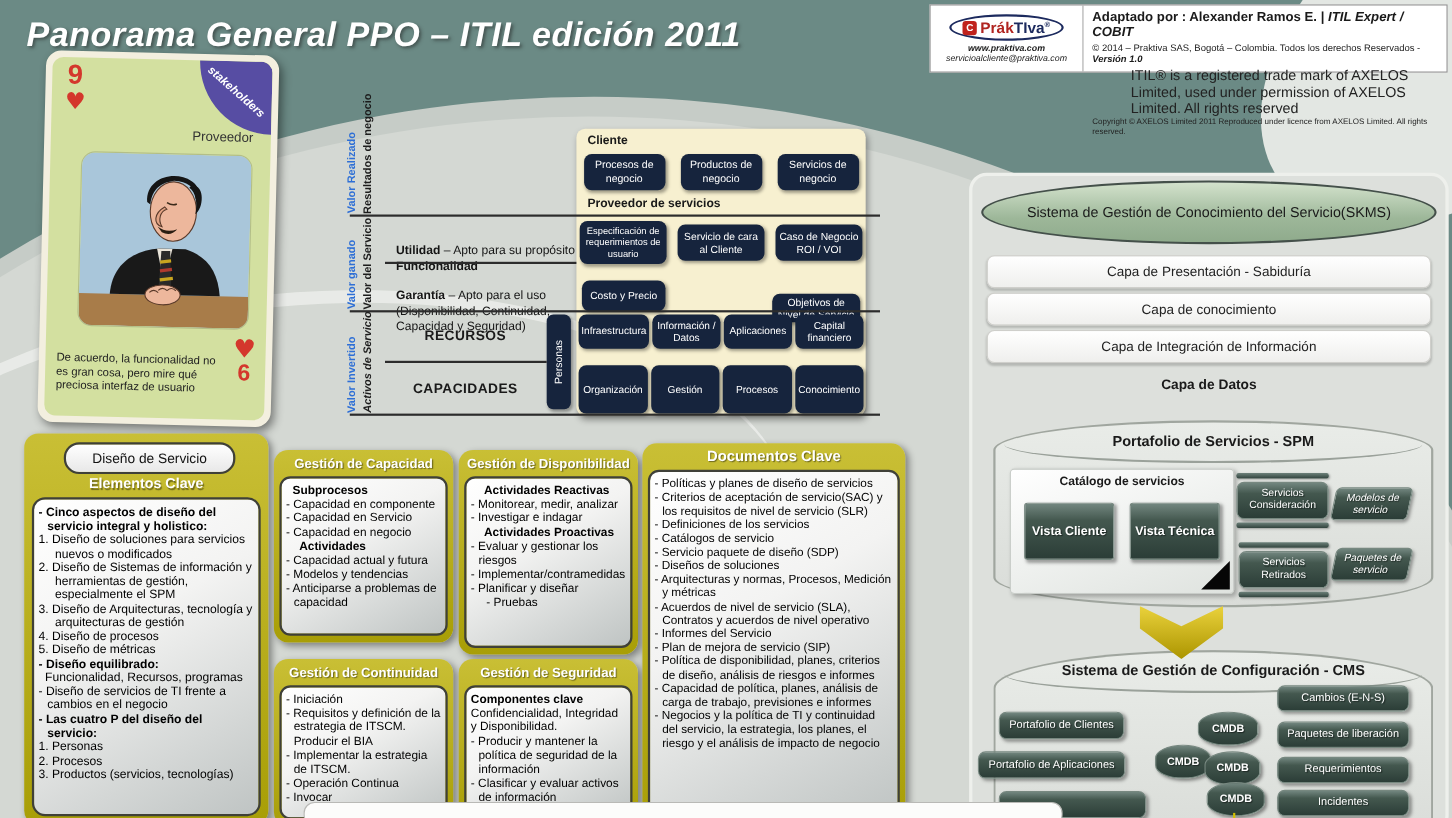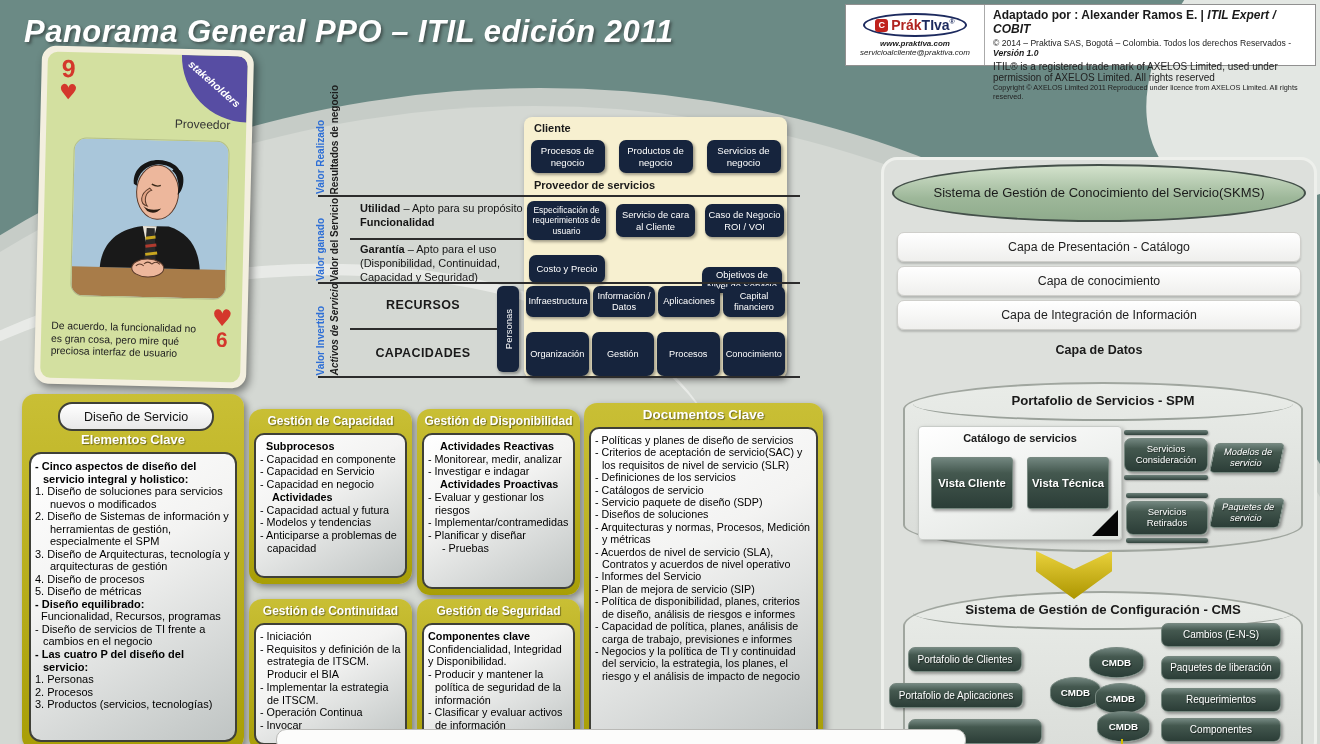--- a/index.html
+++ b/index.html
@@ -23,21 +23,21 @@
            display:flex;align-items:center;justify-content:center;}
   .logo-tx{font-size:14px;font-weight:bold;}
   .logo-p{color:#b02420;} .logo-s{color:#1c2a5e;} .logo-r{font-size:7px;vertical-align:super;color:#1c2a5e;}
   .hdr-web{font-size:8px;font-weight:bold;font-style:italic;margin-top:2px;}
   .hdr-mail{font-size:8px;font-style:italic;}
   .hdr-right{flex:1;padding:3px 8px 2px 8px;}
   .hdr-l1{font-size:12px;font-weight:bold;}
   .hdr-l1 i{font-style:italic;}
   .hdr-l2{font-size:8.6px;margin-top:2px;}
   .hdr-l2 b{font-style:italic;}
-  .hdr-l3{font-size:10px;margin-top:3px;color:#222;}
+  .hdr-l3{font-size:13px;margin-top:3px;color:#222;margin-left:35px;}
   .hdr-l4{font-size:7.3px;color:#222;}
   
   .card{left:38px;top:48px;width:212px;height:338px;background:#f3efdf;border-radius:14px;
         transform:rotate(1.4deg);box-shadow:3px 4px 9px rgba(0,0,0,.45);padding:6px;box-sizing:border-box;}
   .card-in{position:relative;width:100%;height:100%;background:#d3e0a0;border-radius:10px;overflow:hidden;}
   .card-rank{position:absolute;left:14px;top:4px;font-size:25px;font-weight:bold;color:#d4372c;line-height:1;}
   .card-suit{position:absolute;left:12px;top:30px;font-size:21px;color:#d4372c;font-family:"DejaVu Sans","Liberation Sans",sans-serif;line-height:1;}
   .badge{position:absolute;right:0;top:0;width:66px;height:66px;background:#574da3;border-radius:0 10px 0 100%;}
   .badge span{position:absolute;right:0px;top:22px;transform:rotate(40deg);color:#fff;font-style:italic;font-weight:bold;font-size:10.5px;}
   .card-role{position:absolute;right:16px;top:62px;font-size:12px;color:#333;}
@@ -60,21 +60,21 @@
       box-shadow:1.5px 2px 3px rgba(0,0,0,.35);}
   .rowC .nb{width:74px;height:33px;font-size:9.6px;}
   .rowU .nb{width:82px;min-height:33px;}
   .rowU .nb:first-child{font-size:8.5px;min-height:39px;}
   .rowR .nb{width:64px;height:31px;font-size:9.2px;}
   .rowK .nb{width:63px;height:44px;font-size:9.2px;}
   .gL{width:76px;height:28px;} .gR{width:80px;height:26px;margin-top:22px;}
   .personas{left:497px;top:286px;width:22px;height:86px;background:#16243d;border-radius:6px;z-index:3;
             display:flex;align-items:center;justify-content:center;box-shadow:1.5px 2px 3px rgba(0,0,0,.35);}
   .personas span{writing-mode:vertical-rl;transform:rotate(180deg);color:#fff;font-size:9.5px;}
-  .midtx{font-size:11px;line-height:1.25;color:#151515;z-index:3;}
+  .midtx{font-size:11px;line-height:1.25;color:#151515;z-index:3;margin-top:20px;}
   .bigtx{font-size:12.5px;font-weight:600;letter-spacing:.4px;display:flex;align-items:center;justify-content:center;z-index:3;color:#1a1a1a;}
   
   .ypan{background:linear-gradient(180deg,#c9bf35,#a89e06);border-radius:13px;box-shadow:3px 3px 7px rgba(0,0,0,.4);z-index:3;}
   .yhd{height:23px;display:flex;align-items:center;justify-content:center;color:#fff;font-weight:bold;
        font-size:12px;text-shadow:1px 1px 1px rgba(0,0,0,.45);}
   .ybody{position:absolute;left:5px;right:5px;top:24px;bottom:6px;border:2px solid #3f4038;border-radius:10px;
          background:linear-gradient(150deg,#ffffff 0%,#f3f3f2 40%,#bfc4c3 100%);
          padding:5px 4px;font-size:10.8px;line-height:1.18;color:#000;box-sizing:border-box;overflow:hidden;}
   .ybody .d{padding-left:7px;text-indent:-7px;}
   .ybody .d3{padding-left:14px;}
@@ -345,21 +345,21 @@
         <div class="d">- Negocios y la política de TI y continuidad del servicio, la estrategia, los planes, el riesgo y el análisis de impacto de negocio</div>
       </div>
   </div>
 
   <div class="abs rpanel"></div>
   <div class="abs skms">
     <div>Sistema de Gestión de Conocimiento del Servicio</div>
     <div>(SKMS)</div>
   </div>
   <div class="abs layerbars">
-      <div class="">Capa de Presentación - Catálogo</div>
+      <div class="">Capa de Presentación - Sabiduría</div>
       <div class="">Capa de conocimiento</div>
       <div class="">Capa de Integración de Información</div>
     </div>
   <div class="abs capadatos">Capa de Datos</div>
 
   <div class="abs cylbig spm">
     <div class="rim"></div>
     <div class="cyl-title">Portafolio de Servicios - SPM</div>
     <div class="catalog">
       <div class="cat-t">Catálogo de servicios</div>
@@ -391,17 +391,17 @@
   <div class="abs tealb cmsbox" style="left:889px;top:683px;width:134px;height:25px;">Portafolio de Aplicaciones</div>
   <div class="abs tealb cmsbox" style="left:908px;top:719px;width:134px;height:25px;"></div>
   <div class="abs cmdb" style="left:1089px;top:647px;width:53px;height:29px;">CMDB</div>
   <div class="abs cmdb" style="left:1050px;top:677px;width:49px;height:29px;">CMDB</div>
   <div class="abs cmdb" style="left:1095px;top:683px;width:49px;height:29px;">CMDB</div>
   <div class="abs cmdb" style="left:1097px;top:711px;width:51px;height:29px;">CMDB</div>
   <div class="abs yline"></div>
   <div class="abs tealb cmsbox" style="left:1161px;top:623px;width:120px;height:24px;">Cambios (E-N-S)</div>
   <div class="abs tealb cmsbox" style="left:1161px;top:656px;width:120px;height:24px;">Paquetes de liberación</div>
   <div class="abs tealb cmsbox" style="left:1161px;top:688px;width:120px;height:24px;">Requerimientos</div>
-  <div class="abs tealb cmsbox" style="left:1161px;top:718px;width:120px;height:24px;">Componentes</div>
+  <div class="abs tealb cmsbox" style="left:1161px;top:718px;width:120px;height:24px;">Incidentes</div>
 
   <div class="abs botband"></div>
 
 </div>
 
 </body></html>

